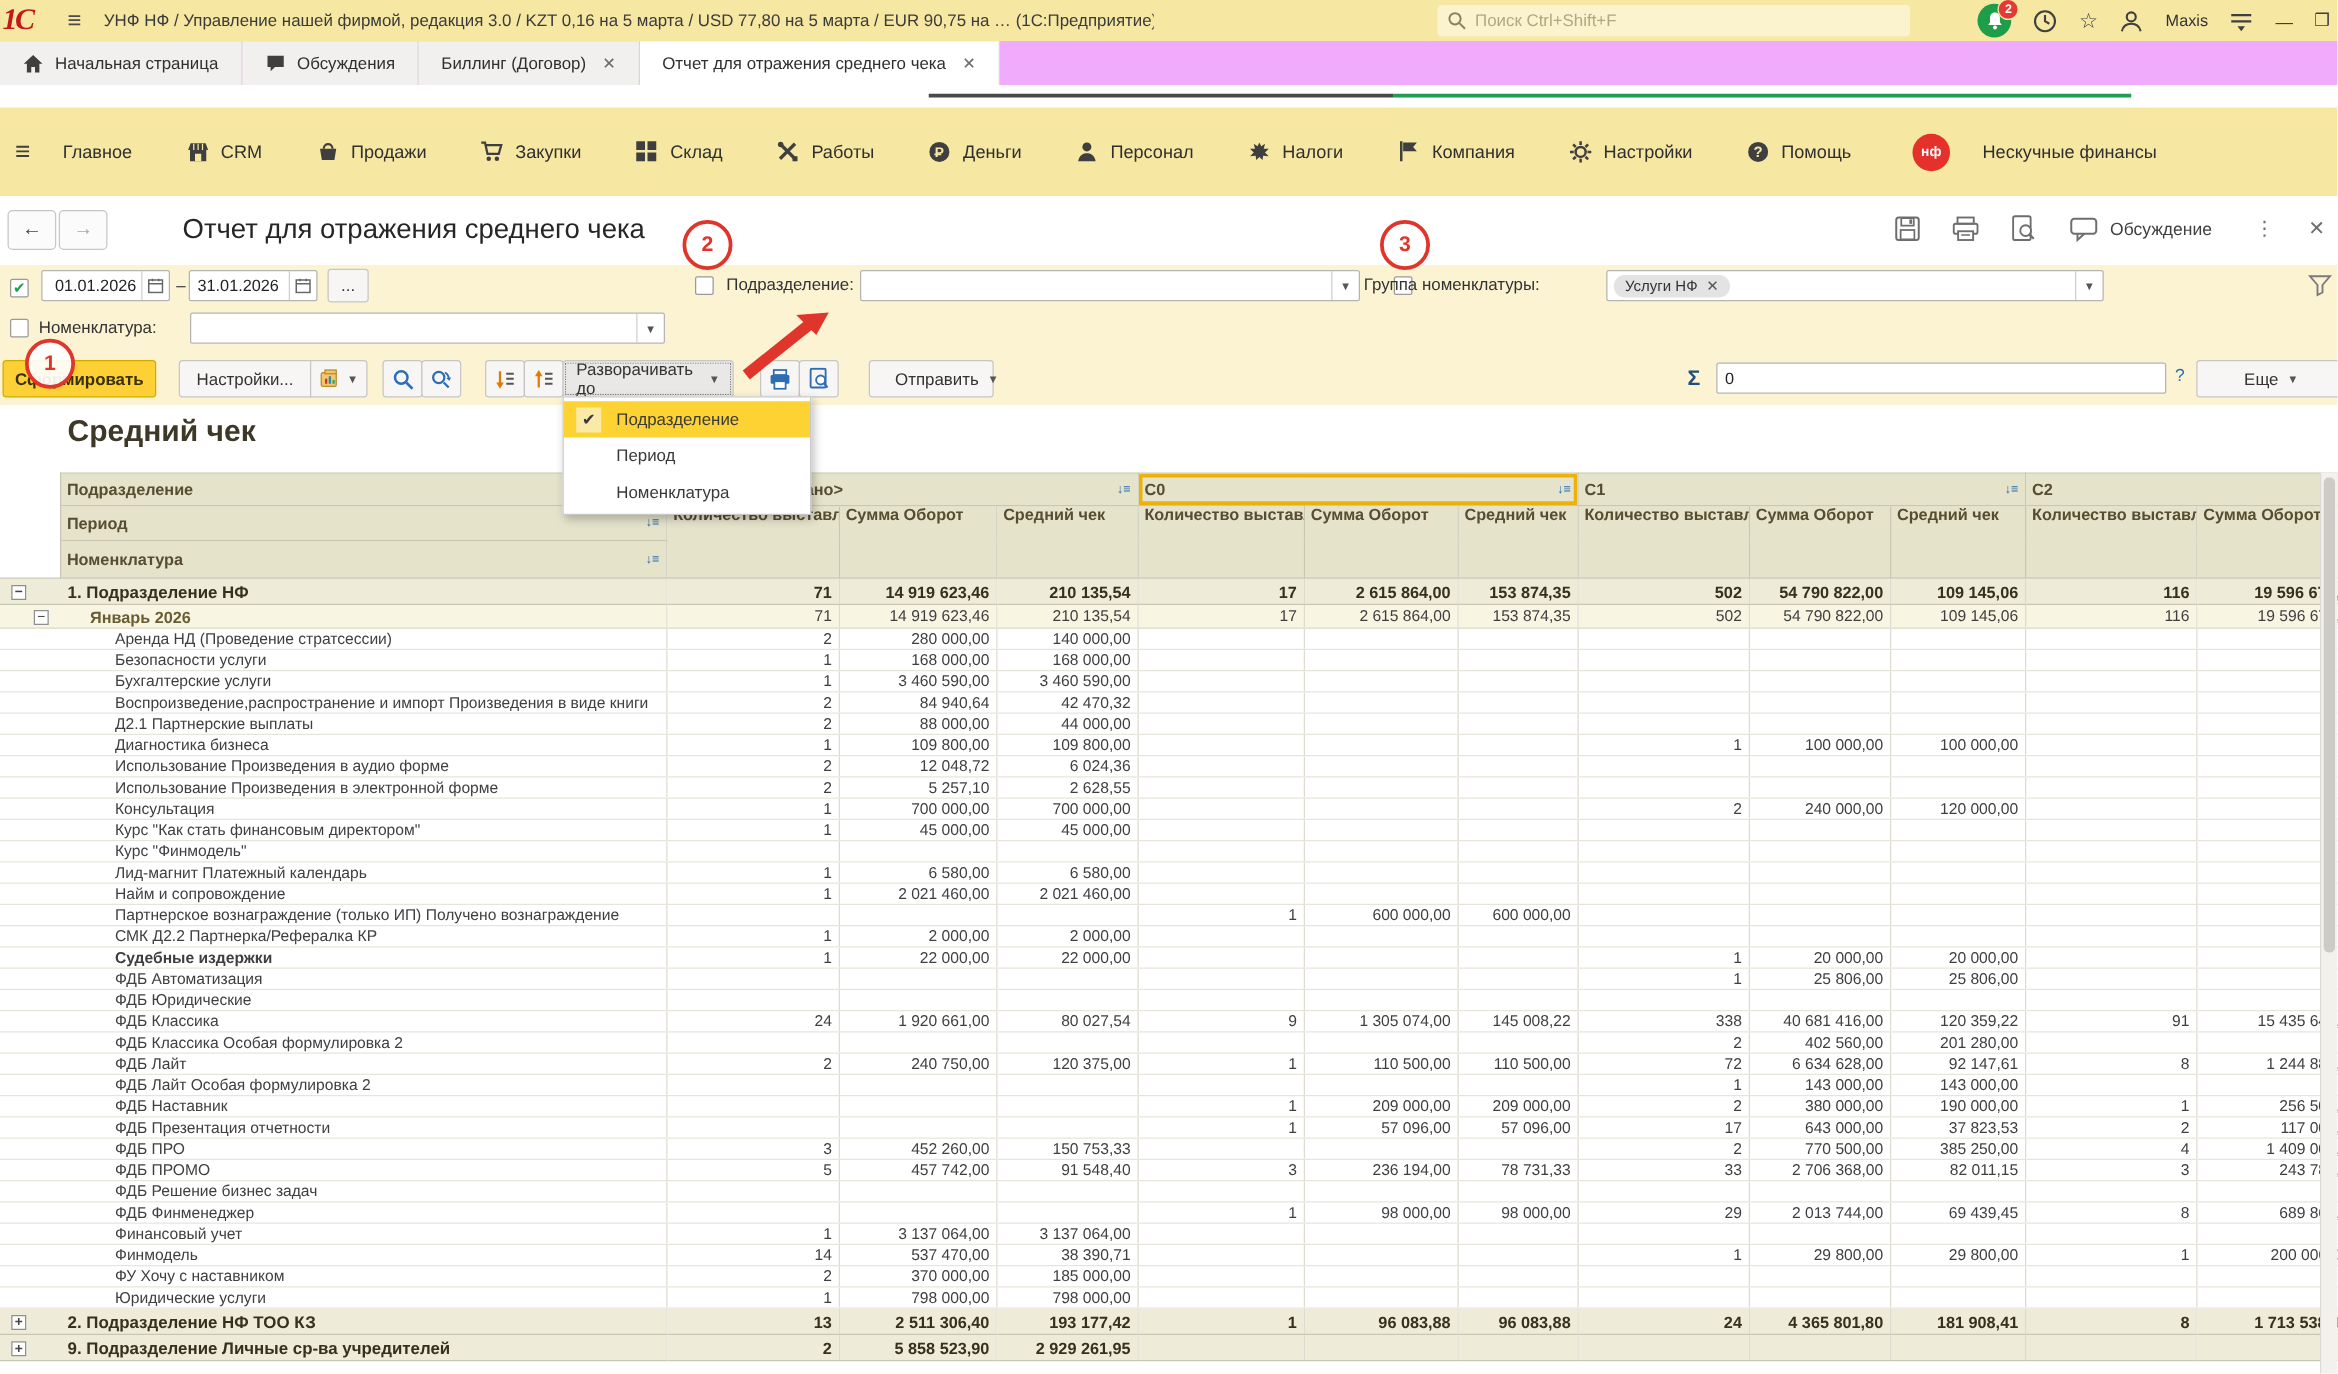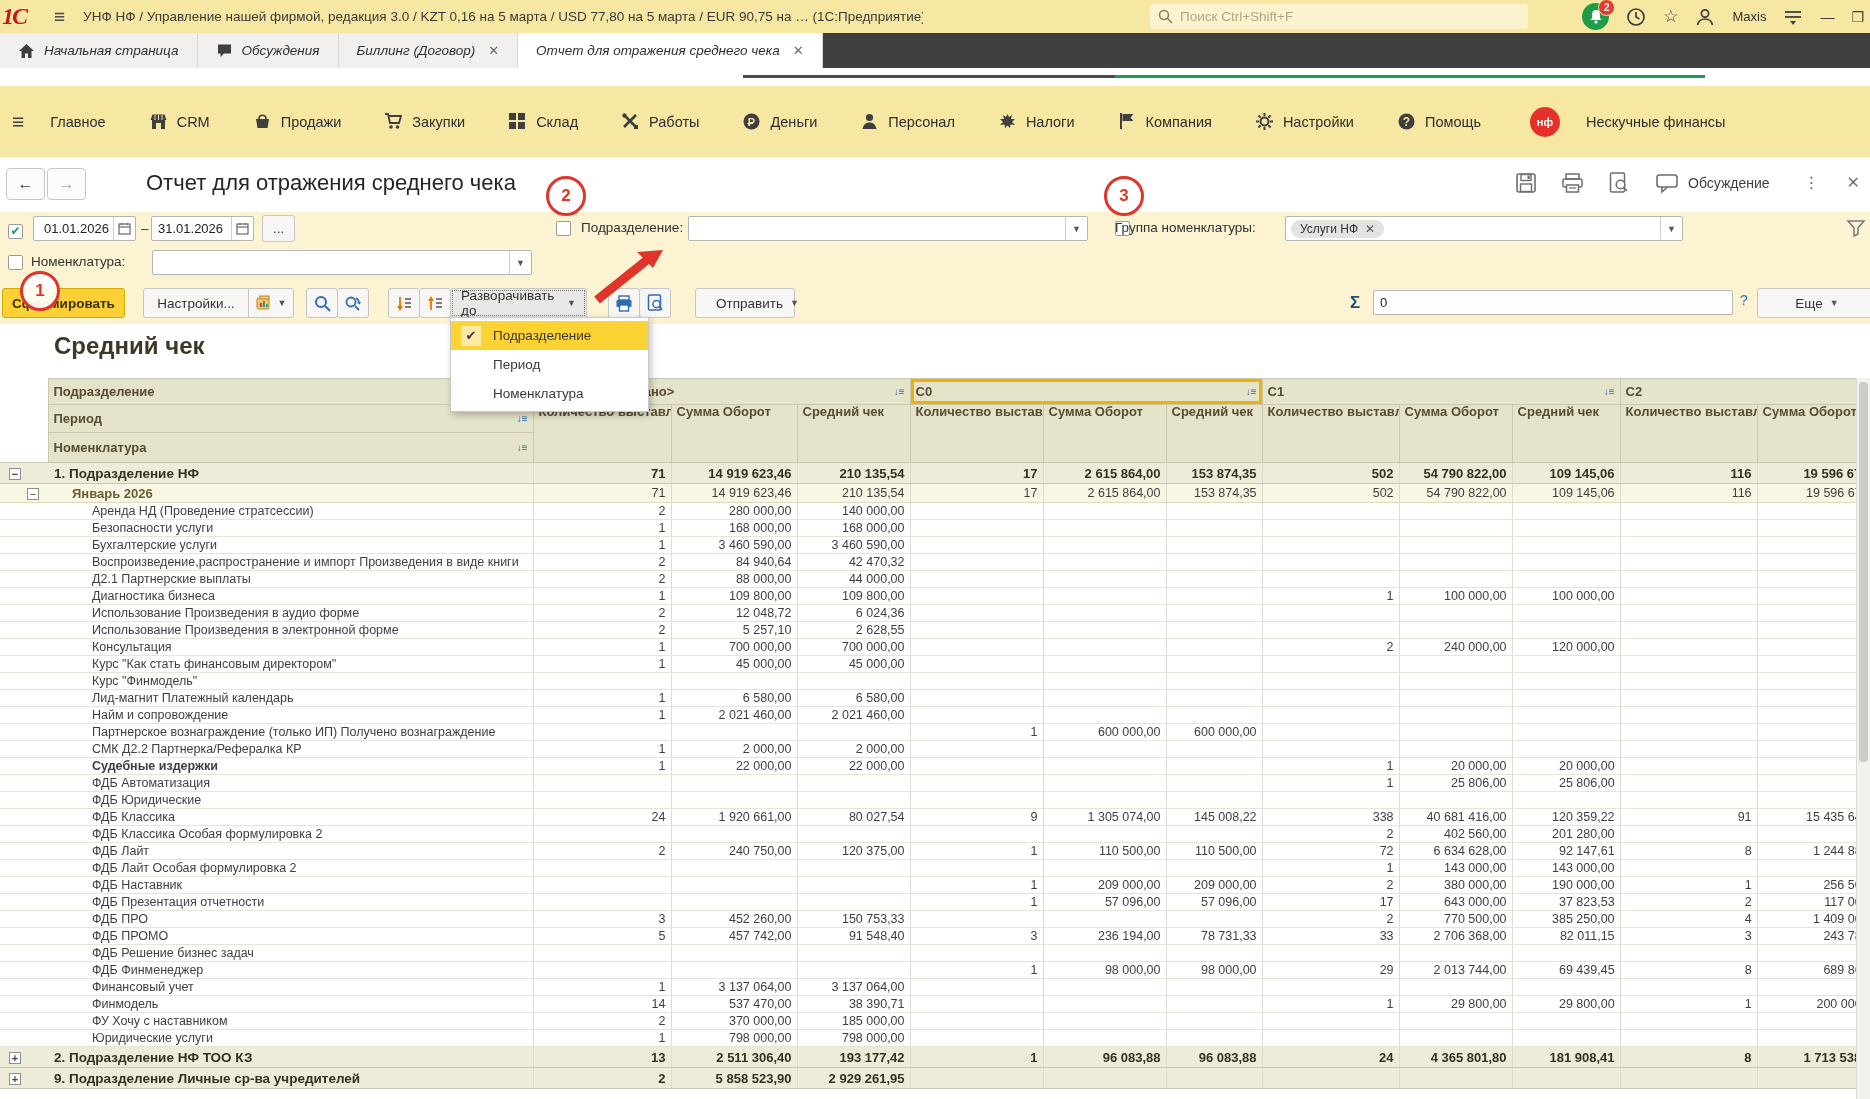--- a/index.html
+++ b/index.html
@@ -18,21 +18,21 @@
            border-radius:3px;display:flex;align-items:center;padding-left:8px;box-sizing:border-box;}
   .tsearch .ph{color:#b1a87f;font-size:13.5px;margin-left:7px;}
   .tbicons{position:absolute;right:6px;top:0;height:33px;display:flex;align-items:center;gap:17px;}
   .bell{position:relative;width:27px;height:27px;border-radius:50%;background:#1e9e48;display:flex;align-items:center;justify-content:center;}
   .bell .badge{position:absolute;top:-4px;right:-6px;background:#e53935;color:#fff;font-size:10px;font-weight:bold;
                border-radius:50%;width:15px;height:15px;display:flex;align-items:center;justify-content:center;border:1px solid #f6e7a2;}
   .ticon{color:#3f3f3f;font-size:17px;line-height:1;}
   .username{font-size:13px;color:#333;}
   .winbtn{color:#3f3f3f;font-size:14px;}
   
-  .tabbar{position:absolute;left:0;top:33px;width:1870px;height:35px;background:#404040;display:flex;border-bottom:1px solid #d7d5d0;font-style:italic;}
+  .tabbar{position:absolute;left:0;top:33px;width:1870px;height:35px;background:#f0abfc;display:flex;border-bottom:1px solid #d7d5d0;}
   .tab{display:flex;align-items:center;gap:9px;padding:0 18px;border-right:1px solid #d9d7d2;font-size:13.5px;color:#2f2f2f;background:#f1f0ee;}
   .tab.active{background:#ffffff;}
   .tab .closex{color:#6b6b6b;font-size:13px;margin-left:4px;}
   
   .understrip{position:absolute;left:0;top:68px;width:1870px;height:18px;background:#ffffff;}
   .seg-dark{position:absolute;left:743px;top:7px;width:372px;height:3px;background:#4a4a4a;}
   .seg-green{position:absolute;left:1115px;top:7px;width:590px;height:3px;background:#1d9e50;}
   
   .ribbon{position:absolute;left:0;top:86px;width:1870px;height:71px;background:#f6e7a2;display:flex;align-items:center;}
   .ribbon .rburger{font-size:21px;color:#3f3f3f;margin:0 26px 0 12px;}
@@ -382,21 +382,21 @@
   <div class="btn abs" style="left:262px;top:3px;width:33px;height:27px;">...</div>
 
   <div class="abs" style="left:556px;top:9px;"><span class="chk"></span></div>
   <div class="abs flabel" style="left:581px;top:8px;">Подразделение:</div>
   <div class="inp abs" style="left:688px;top:4px;width:400px;">
     <span class="val"></span>
       <span class="combo-arrow">▼</span>
   </div>
 
   <div class="abs" style="left:1115px;top:9px;"><span class="chk"></span></div>
-  <div class="abs flabel" style="left:1091px;top:8px;margin-left:24px;">Группа номенклатуры:</div>
+  <div class="abs flabel" style="left:1091px;top:8px;">Группа номенклатуры:</div>
   <div class="inp abs" style="left:1285px;top:4px;width:398px;">
     <span style="margin-left:5px;" class="tagpill">
       <span>Услуги НФ</span>
       <span style="color:#555;">✕</span>
     </span>
     <span style="flex:1"></span>
     <span class="combo-arrow">▼</span>
   </div>
   <span class="svgico abs" style="left:1846px;top:6px;">
     <svg width="20" height="20" viewBox="0 0 20 20">

